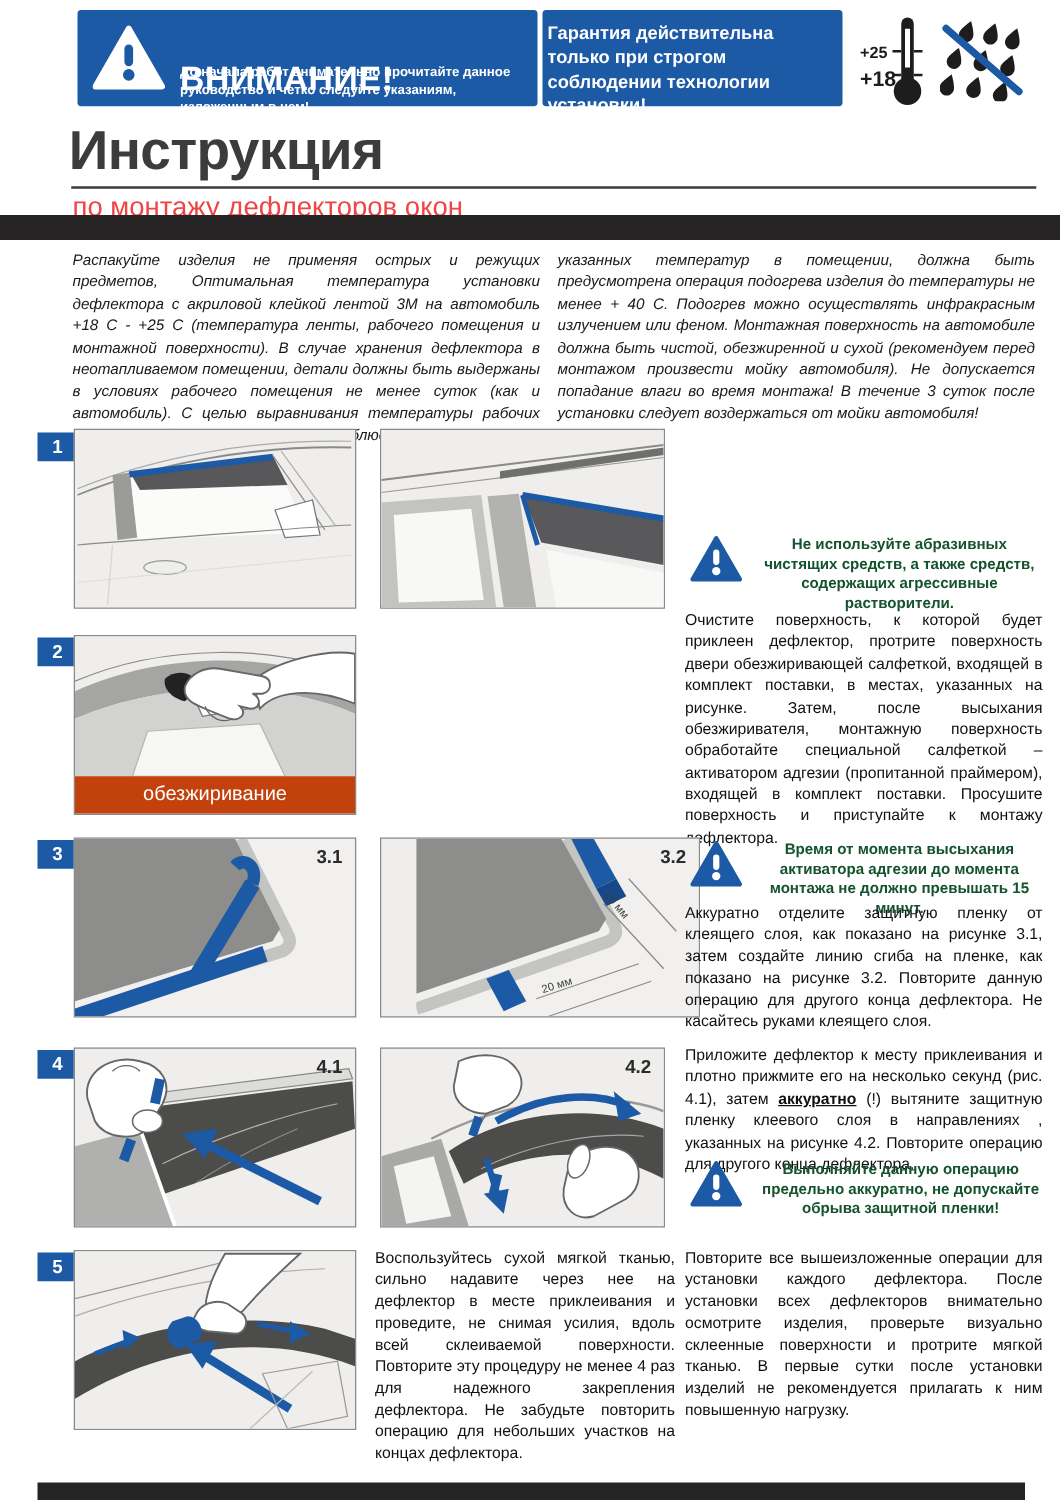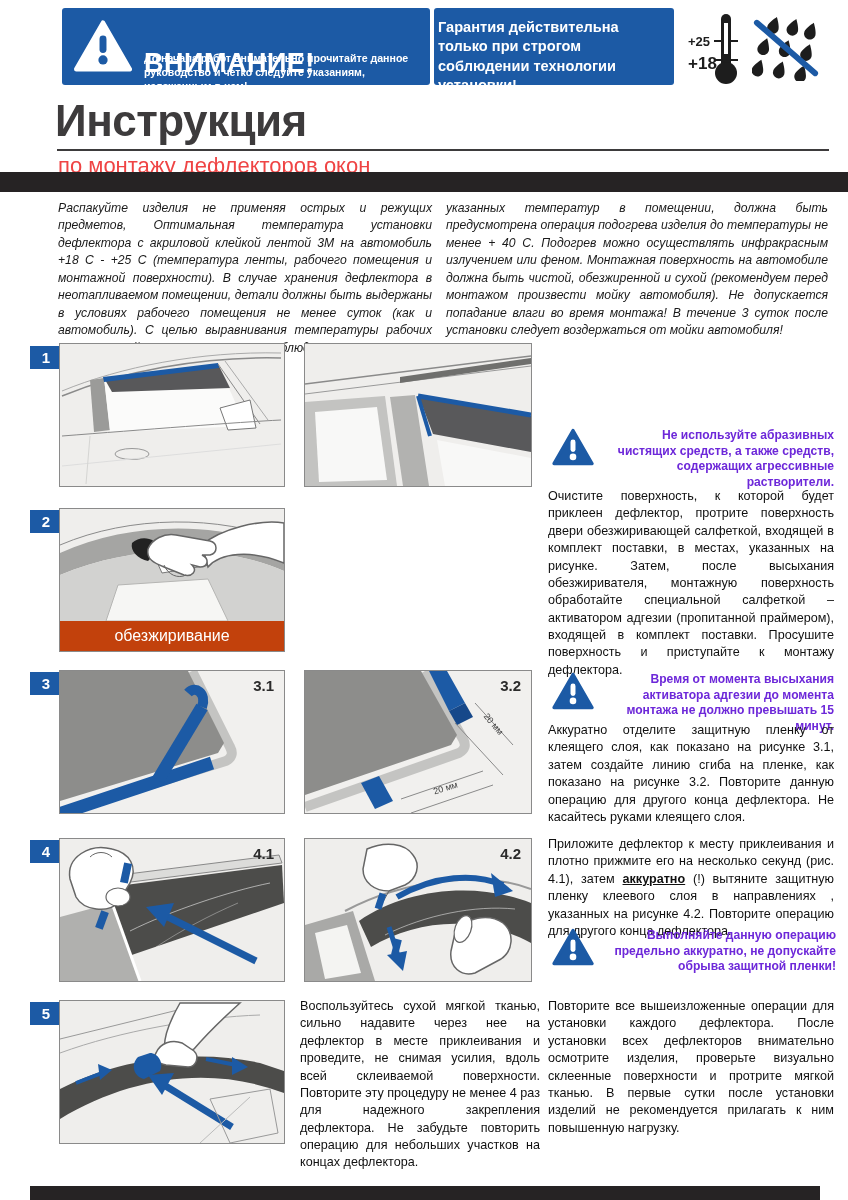--- a/index.html
+++ b/index.html
@@ -37,21 +37,21 @@
          font-size:15px;font-weight:bold;display:flex;align-items:center;justify-content:center;}
   .fig{position:absolute;border:1px solid #8a8a8a;background:#efeeec;overflow:hidden;}
   .fig svg{display:block;}
   .figlabel{position:absolute;top:6px;right:10px;font-size:15px;font-weight:bold;color:#2b2b2b;}
   .cap{position:absolute;left:0;right:0;bottom:0;height:30px;color:#fff;font-size:16px;
        display:flex;align-items:center;justify-content:center;}
   .cap-dark{background:#c2410c;} .cap-blue{background:#1c5aa5;}
   .steptext{position:absolute;font-size:12.6px;line-height:1.38;text-align:justify;color:#101010;}
   .warn{position:absolute;display:flex;gap:11px;align-items:flex-start;}
   .warn svg{flex:0 0 auto;}
-  .warn-text{font-size:12.1px;line-height:1.3;color:#6d28d9;font-weight:600;text-align:right;}
+  .warn-text{font-size:12.1px;line-height:1.3;color:#14532d;font-weight:600;text-align:center;}
   .uline{text-decoration:underline;font-weight:bold;}
   .dim{position:absolute;font-size:9px;color:#3d3d3d;white-space:nowrap;}
   .dim1{top:48px;left:176px;transform:rotate(50deg);}
   .dim2{top:112px;left:128px;transform:rotate(-17deg);}
 </style>
 </head>
 <body>
 
 <div class="page">
 
@@ -199,21 +199,21 @@
       <rect width="224" height="142" fill="#f1f0ee"></rect>
       <path d="M132,0 L170,76 Q175,85 166,90 L0,142" fill="none" stroke="#c4c4c2" stroke-width="10"></path>
       <polygon points="0,0 128,0 164,72 158,82 0,130" fill="#8d8d8b"></polygon>
       <path d="M-4,144 L152,92" stroke="#1c5aa5" stroke-width="13"></path>
       <path d="M98,109 L142,36" stroke="#1c5aa5" stroke-width="13"></path>
       <path d="M142,36 C147,22 135,14 128,22" stroke="#1c5aa5" stroke-width="10" fill="none"></path>
     </svg>
     <span class="figlabel">3.1</span>
   </div>
 
-  <div class="fig" style="left:304px;top:670px;width:226px;height:142px;">
+  <div class="fig" style="left:304px;top:670px;width:226px;height:142px;padding-left:28px;">
     <svg width="226" height="142" viewBox="0 0 226 142">
       <rect width="226" height="142" fill="#f1f0ee"></rect>
       <path d="M120,0 L158,68 Q163,77 154,82 L0,136" fill="none" stroke="#c4c4c2" stroke-width="10"></path>
       <polygon points="0,0 116,0 152,64 146,74 0,124" fill="#8d8d8b"></polygon>
       <polygon points="124,0 142,0 160,32 144,40" fill="#1c5aa5"></polygon>
       <polygon points="144,40 160,32 168,46 152,54" fill="#16488a"></polygon>
       <polygon points="56,112 74,105 88,130 70,138" fill="#1c5aa5"></polygon>
       <g stroke="#8a8a8a" stroke-width="1">
         <line x1="170" y1="32" x2="208" y2="74"></line>
         <line x1="150" y1="52" x2="198" y2="104"></line>

